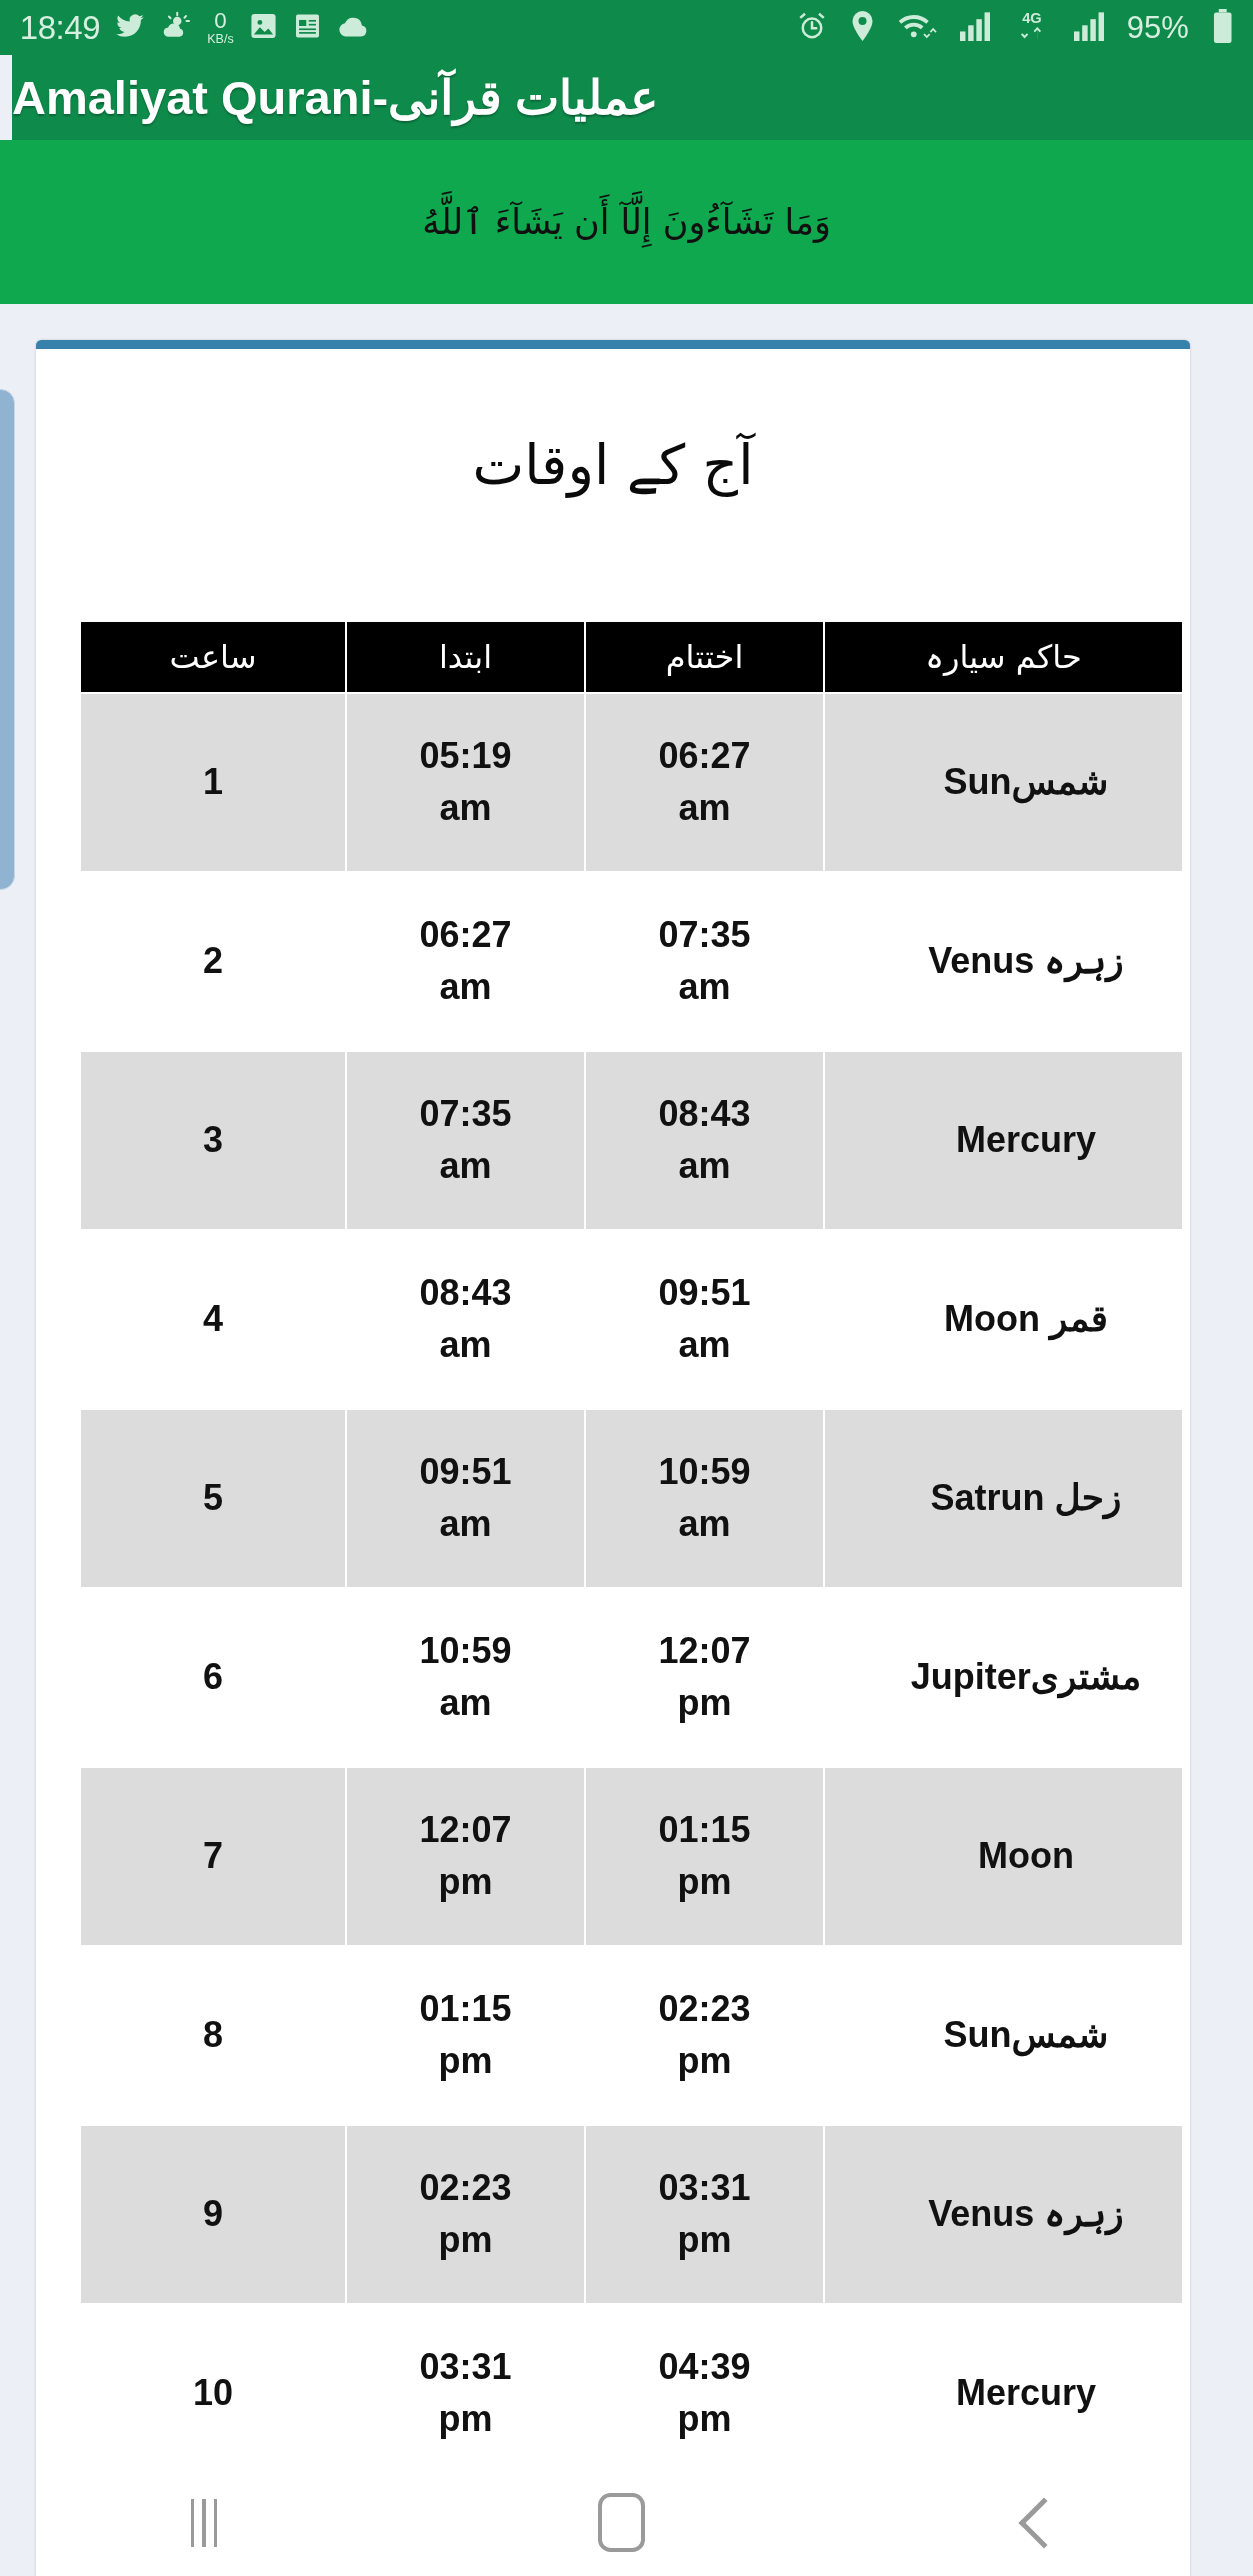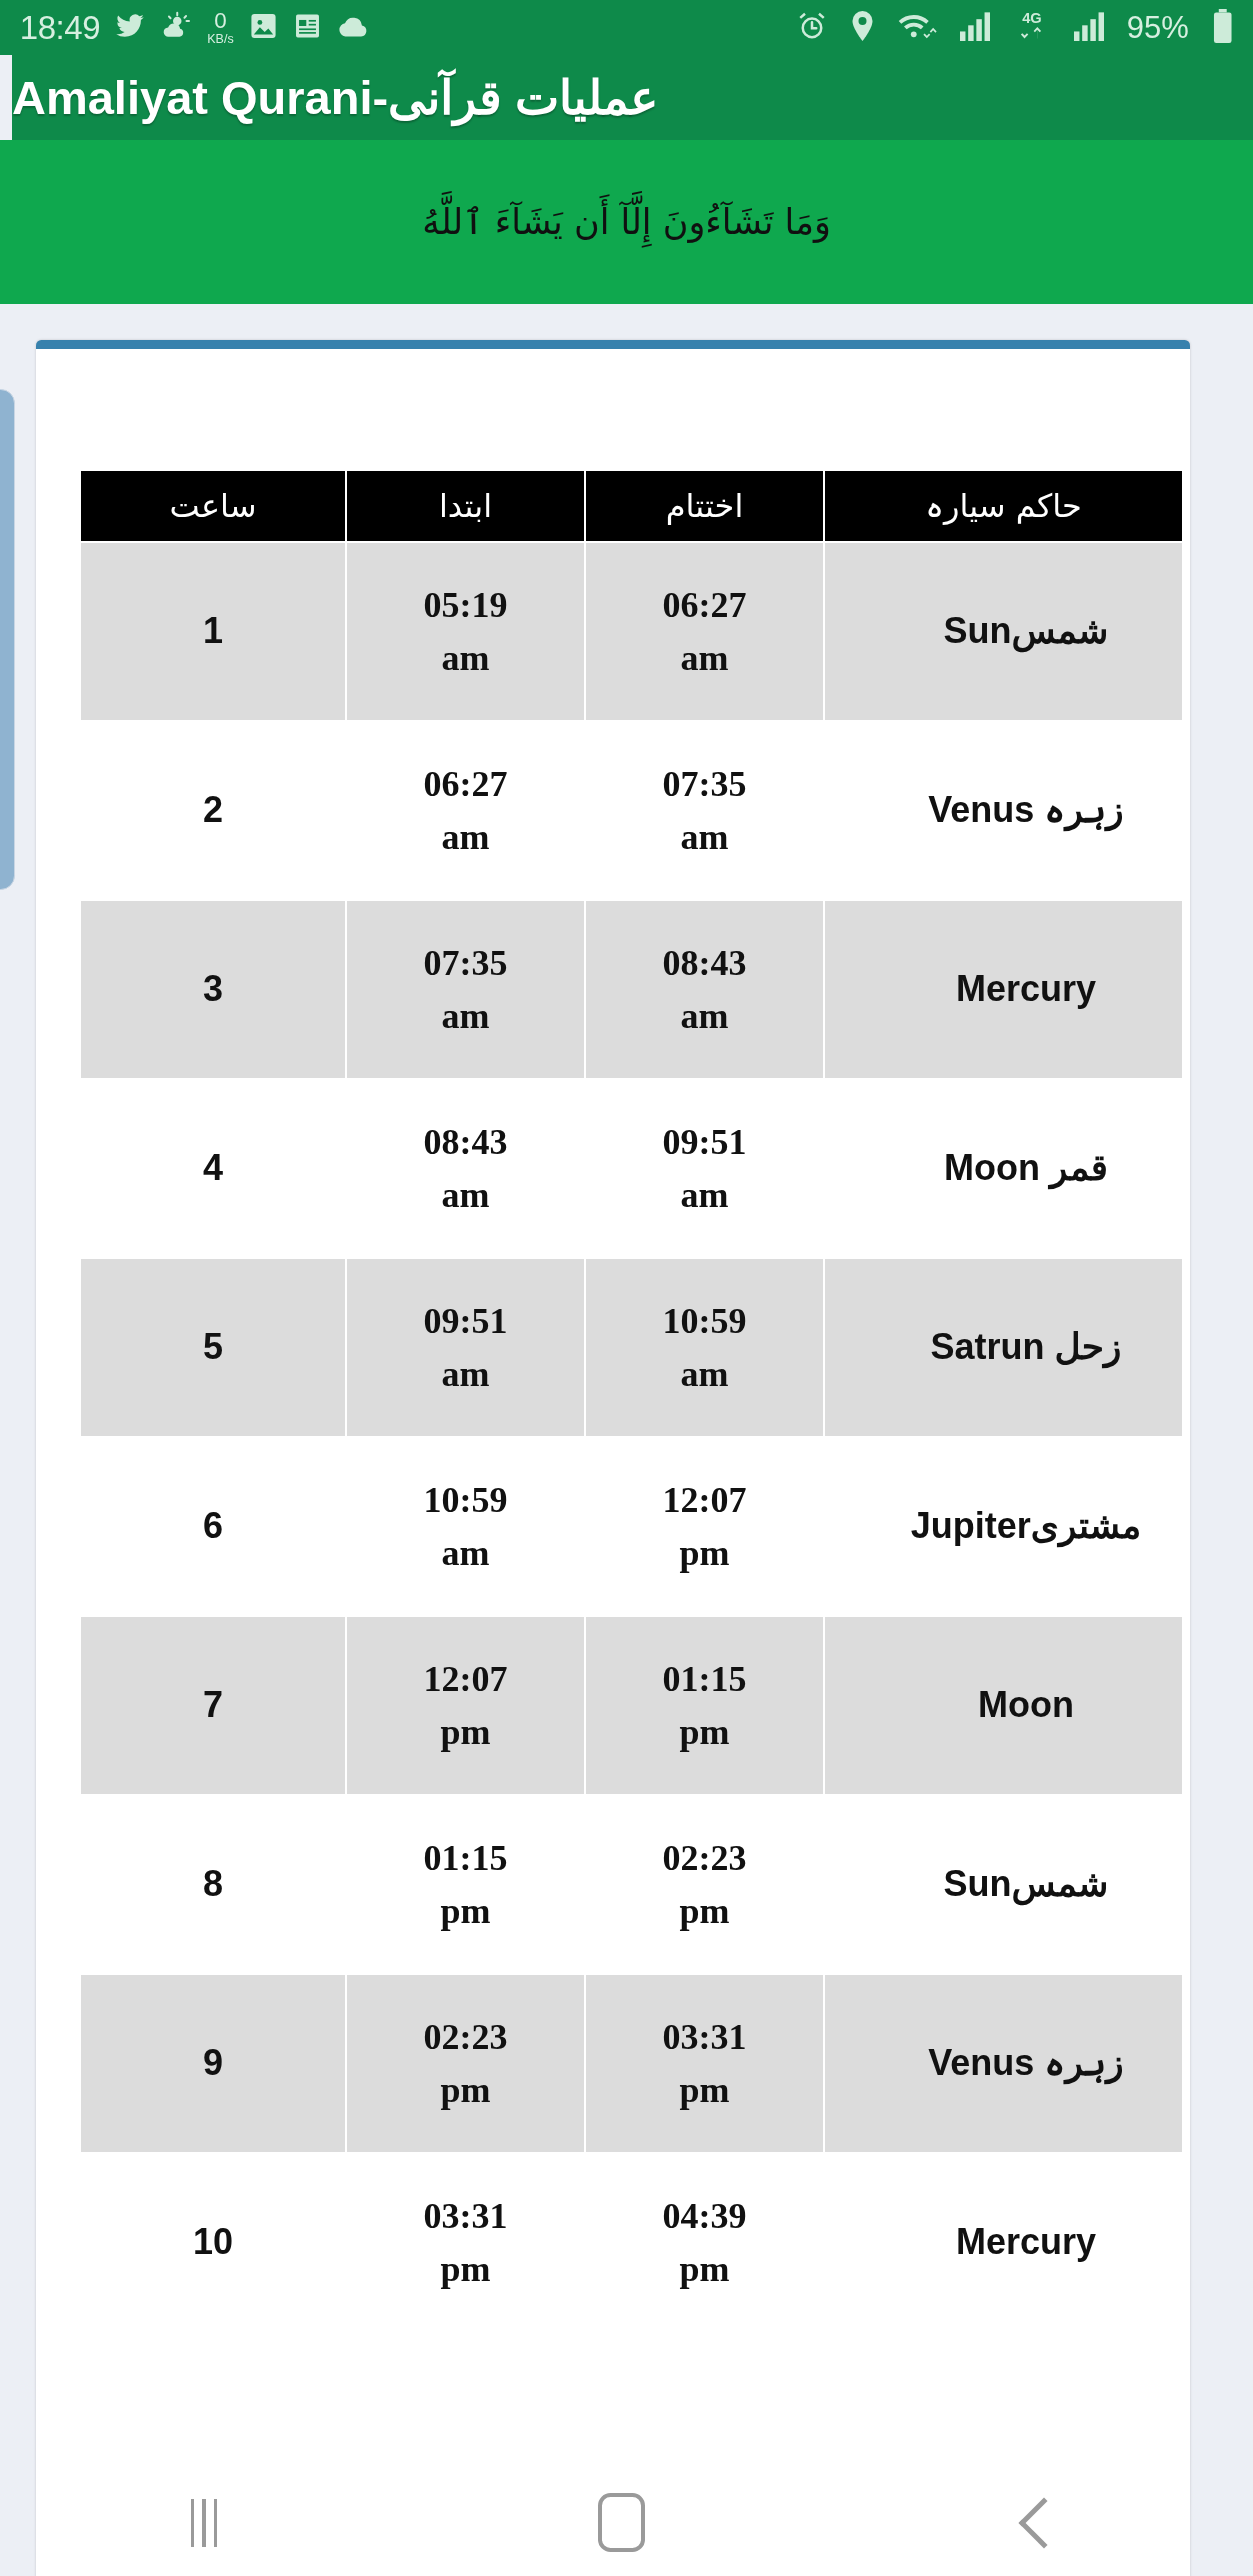--- a/index.html
+++ b/index.html
@@ -106,21 +106,21 @@
   }
   table.hours tbody td {
     height: 177px; vertical-align: middle; text-align: center;
     font-size: 36px; color: #111111; font-weight: bold;
     line-height: 1.45;
   }
   table.hours tbody tr.odd  td { background: #dcdcdc; }
   table.hours tbody tr.even td { background: #ffffff; }
   td.hour-no { font-weight: normal; font-size: 36px; }
   td.planet { font-size: 38px; direction: rtl; padding-left: 45px; }
-  td.time span { display: block; font-family: Liberation Serif, serif; }
+  td.time span { display: block; }
 
   
   .navbar {
     position: absolute; bottom: 0; left: 0; width: 1253px; height: 107px;
     display: flex; align-items: center; justify-content: space-around;
     pointer-events: none;
   }
   .nav-recent { display: flex; gap: 8px; }
   .nav-recent i { display: block; width: 3.6px; height: 48px; background: #9a9a9a; }
   .nav-home {
@@ -271,20 +271,21 @@
 
 <div class="verseband">
   <div class="verse">وَمَا تَشَآءُونَ إِلَّآ أَن يَشَآءَ ٱللَّهُ</div>
 </div>
 
 <div class="page">
 
   <div class="edge-handle"></div>
 
   <div class="card">
+    <div class="card-heading">آج کے اوقات</div>
 
     <div class="tbl-wrap">
       <table class="hours">
         <colgroup>
           <col class="c-hour">
             <col class="c-start">
             <col class="c-end">
             <col class="c-plan">
         </colgroup>
         <thead>

